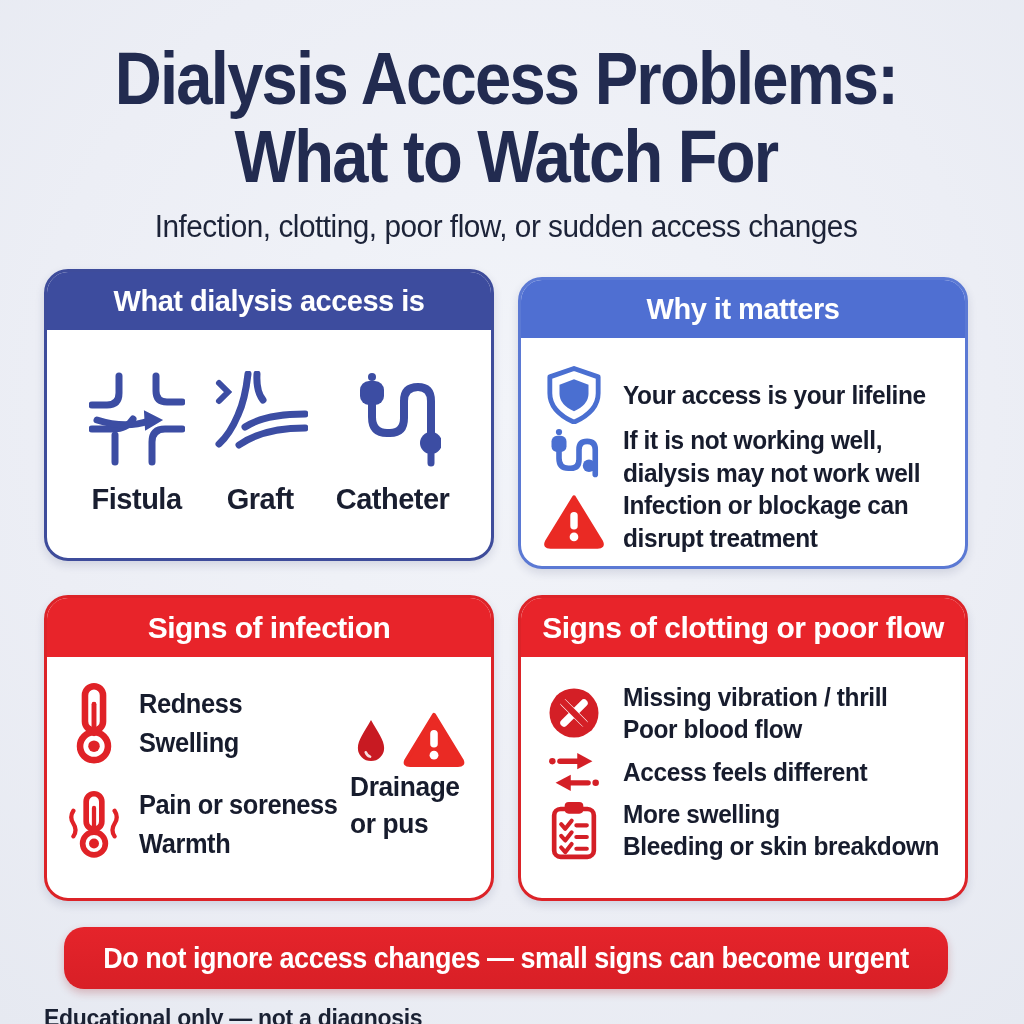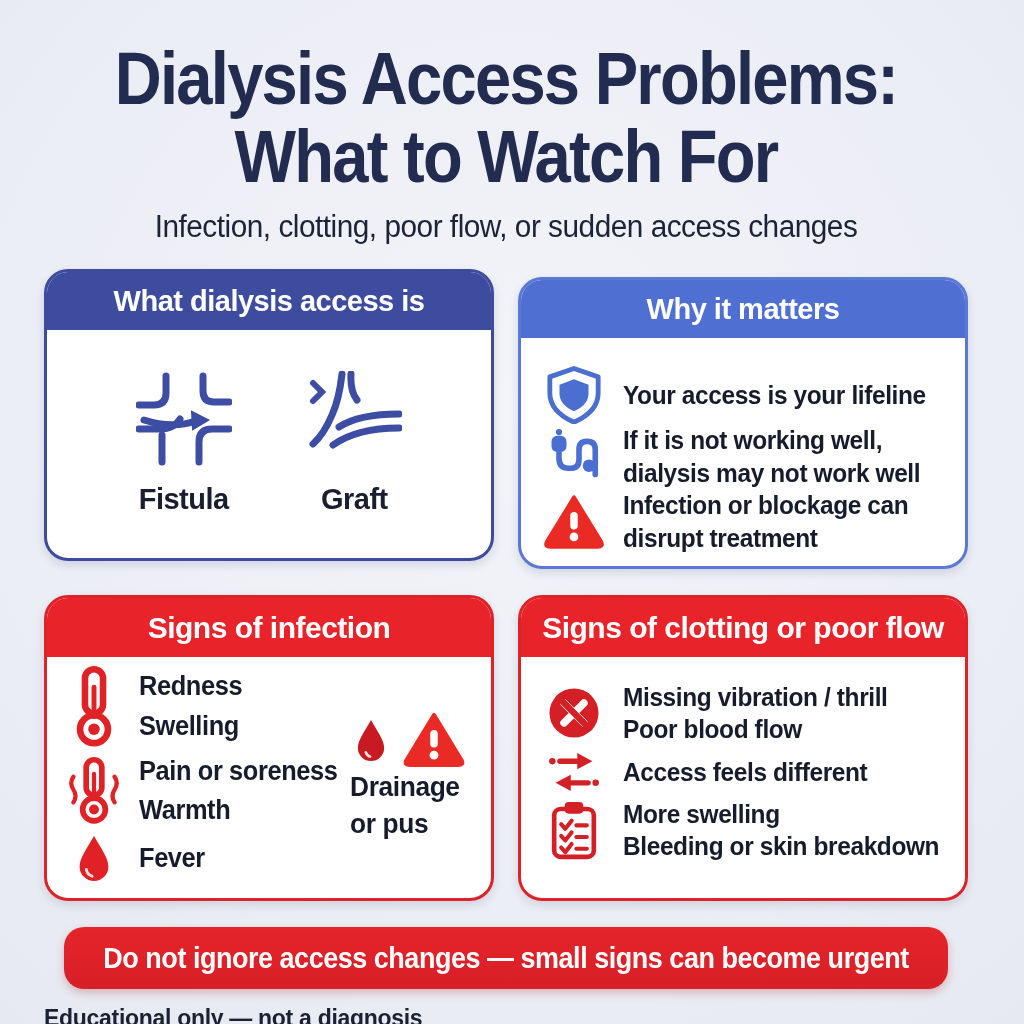--- a/index.html
+++ b/index.html
@@ -122,20 +122,32 @@
               <path d="M36 3 q-3 26 -10 41 q-8 19 -19 29"></path>
               <path d="M45 3 q-1 17 6 26"></path>
               <path d="M33 56 q20 -13 60 -13"></path>
               <path d="M27 74 q24 -17 66 -17"></path>
               <path d="M7 12 l9 9 -9 9" stroke-width="6"></path>
             </svg>
           </span>
           <div class="access-label">Graft</div>
         </div>
 
+        <div class="access-item">
+          <span>
+            <svg width="96" height="96" viewBox="0 0 96 96" fill="none">
+              <circle cx="27" cy="6" r="4" fill="#3c4da3"></circle>
+              <rect x="15" y="10" width="24" height="24" rx="9" fill="#3c4da3"></rect>
+              <path d="M27 34 v12 q0 16 15 16 h3 q14 0 14 -15 V30 q0 -14 14 -14 q13 0 13 14 v36" stroke="#3c4da3" stroke-width="8" stroke-linecap="round"></path>
+              <circle cx="86" cy="72" r="11" fill="#3c4da3"></circle>
+              <path d="M86 83 v9" stroke="#3c4da3" stroke-width="7" stroke-linecap="round"></path>
+            </svg>
+          </span>
+          <div class="access-label">Catheter</div>
+        </div>
 
       </div>
     </div>
 
     <div class="card blue2 top">
       <div class="card-header">Why it matters</div>
       <div class="rows">
 
         <div class="row">
           <span class="ic">
@@ -212,31 +224,20 @@
                 <circle cx="38" cy="76" r="7" fill="#e02227"></circle>
                 <path d="M38 26 V60" stroke="#e02227" stroke-width="6" stroke-linecap="round"></path>
               </svg>
             </span>
             <div class="inf-text">
               <div>Pain or soreness</div>
               <div>Warmth</div>
             </div>
           </div>
 
-          <div class="inf-row">
-            <span class="ic">
-              <svg width="46" height="50" viewBox="0 0 96 100">
-                <path d="M48 4 C32 32 18 50 18 68 a30 30 0 0 0 60 0 C78 50 64 32 48 4 Z" fill="#e02227"></path>
-                <path d="M32 74 a18 18 0 0 0 12 14" stroke="#fff" stroke-width="6" fill="none" stroke-linecap="round" opacity=".85"></path>
-              </svg>
-            </span>
-            <div class="inf-text">
-              <div>Fever</div>
-            </div>
-          </div>
 
         </div>
 
         <div class="inf-aside">
           <div class="aside-icons">
             <span>
               <svg width="42" height="46" viewBox="0 0 96 100">
                 <path d="M48 4 C32 32 18 50 18 68 a30 30 0 0 0 60 0 C78 50 64 32 48 4 Z" fill="#c81a22"></path>
                 <path d="M36 78 a16 16 0 0 0 10 10" stroke="#fff" stroke-width="6" fill="none" stroke-linecap="round" opacity=".85"></path>
               </svg>

